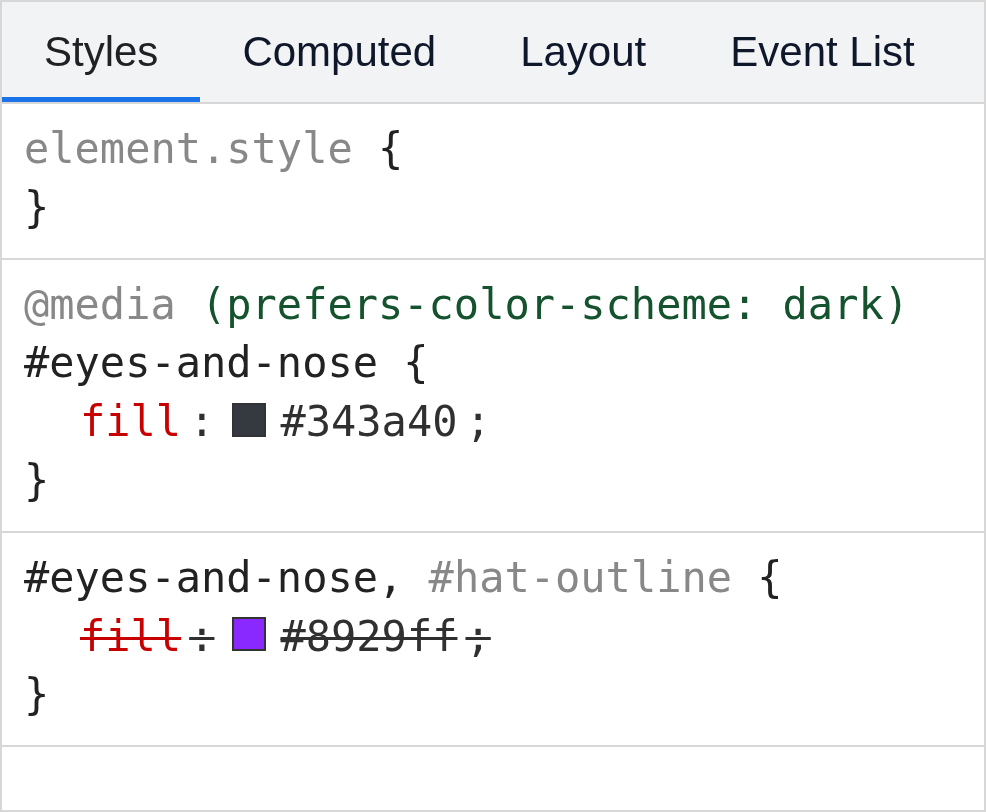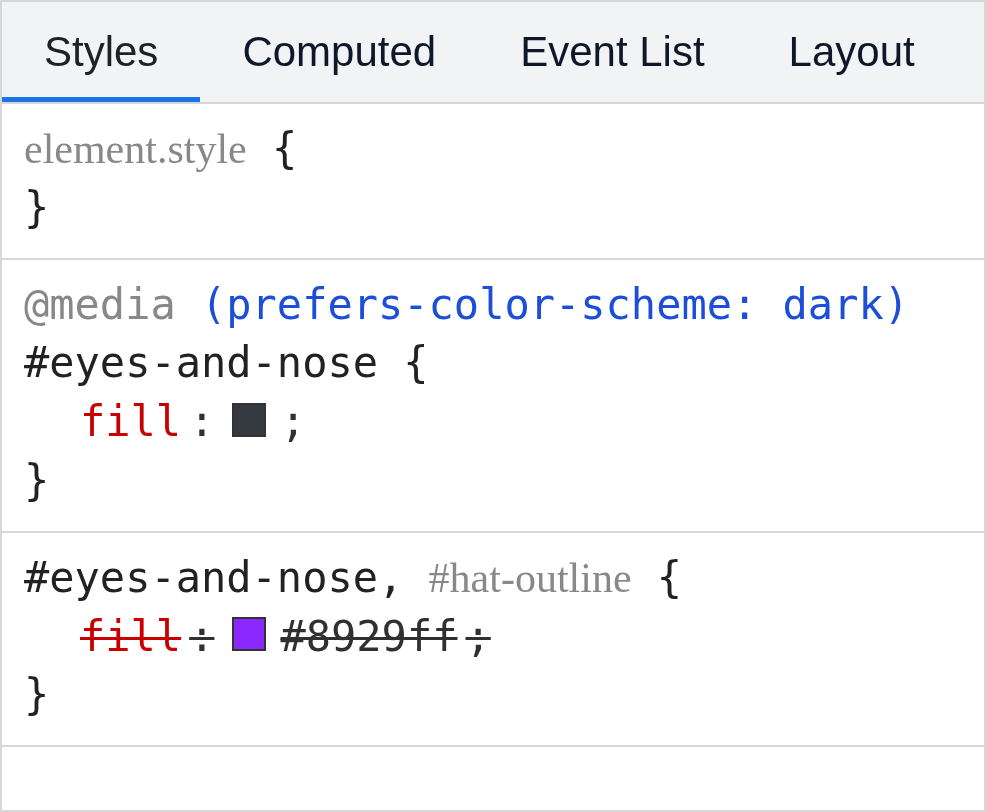--- a/index.html
+++ b/index.html
@@ -71,23 +71,23 @@
     overflow: hidden;
   }
   .rule {
     border-bottom: 2px solid #d7d7d7;
     padding: 16px 22px 20px 22px;
     font-family: "SF Mono", Menlo, Consolas, monospace;
     font-size: 42px;
     line-height: 1.4;
     color: #222;
   }
-  .sel-dim { color: #888; font-family: Liberation Serif, serif; }
+  .sel-dim { color: #888; }
   .media-kw { color: #888; text-align: center; }
-  .media-q { color: #1d4ed8; }
+  .media-q { color: #14532d; }
   .prop-name { color: #c80000; }
   .prop-val { color: #303030; }
   .brace { color: #222; }
   .decl {
     padding-left: 56px;
     display: flex;
     align-items: center;
     gap: 8px;
   }
   .swatch {
@@ -107,22 +107,22 @@
   }
 </style>
 </head>
 <body>
 
 <div class="panel">
 
   <div class="tabs">
     <div class="tab active">Styles</div>
     <div class="tab">Computed</div>
+    <div class="tab">Layout</div>
     <div class="tab">Event List</div>
-    <div class="tab">Layout</div>
   </div>
 
 
   <div class="rules">
 
     <div class="rule">
       <div>
         <span class="sel-dim">element.style</span><span class="brace"> {</span>
       </div>
       <div class="closing">}</div>
@@ -132,20 +132,21 @@
       <div>
         <span class="media-kw">@media</span><span class="media-q"> (prefers-color-scheme: dark)</span>
       </div>
       <div>
         <span>#eyes-and-nose</span><span class="brace"> {</span>
       </div>
       <div class="decl">
         <span class="prop-name">fill</span>
           <span class="prop-val">: </span>
           <span class="swatch" style="background:#343a40"></span>
+          <span class="prop-val">#343a40</span>
           <span class="prop-val">;</span>
       </div>
       <div class="closing">}</div>
     </div>
 
     <div class="rule">
       <div>
         <span>#eyes-and-nose</span><span>, </span><span class="sel-dim">#hat-outline</span><span class="brace"> {</span>
       </div>
       <div class="decl">

